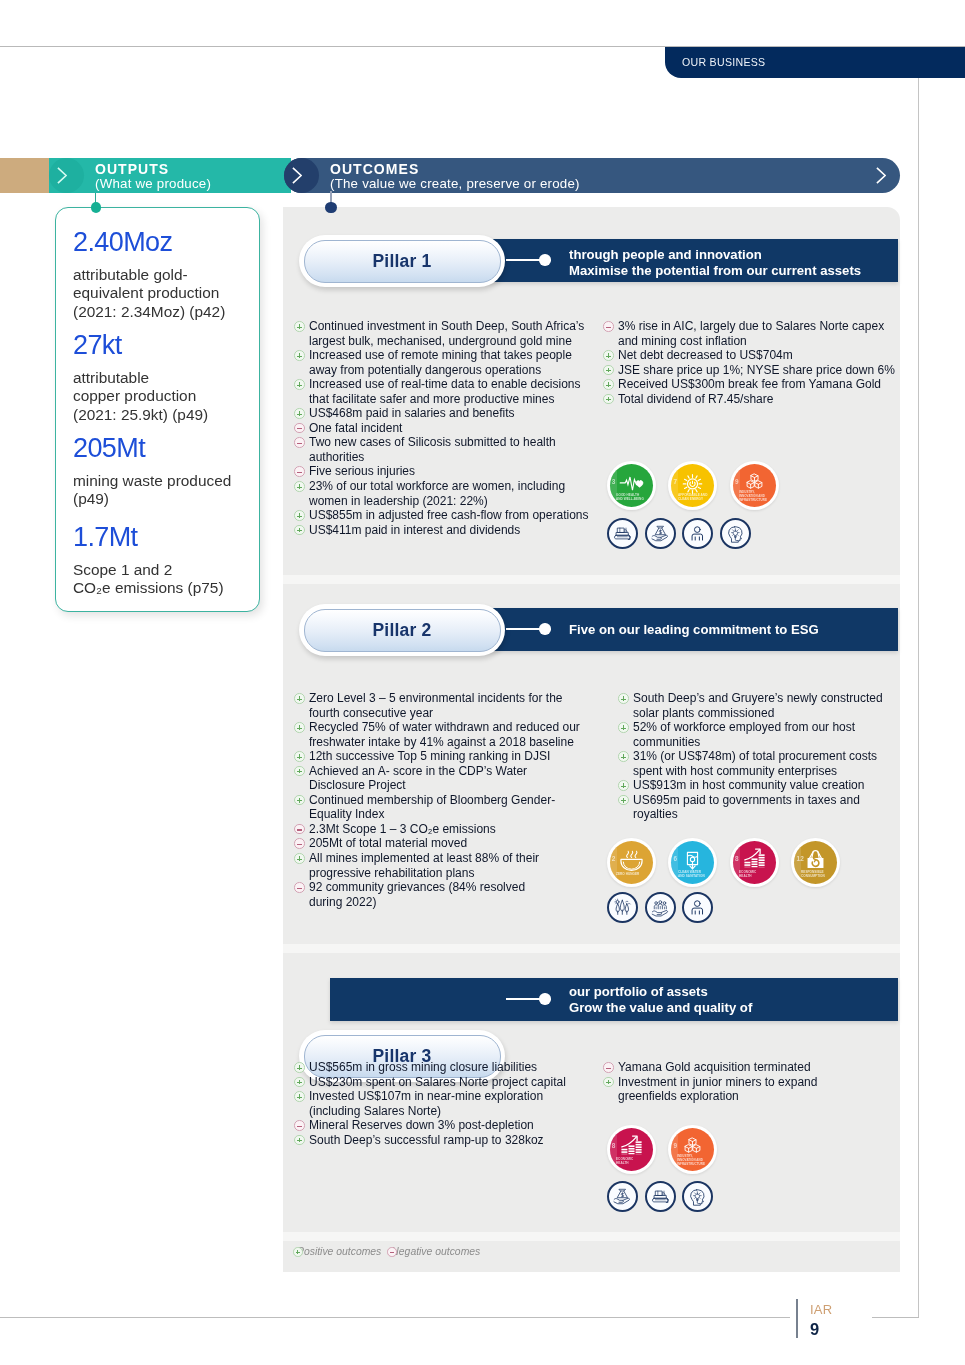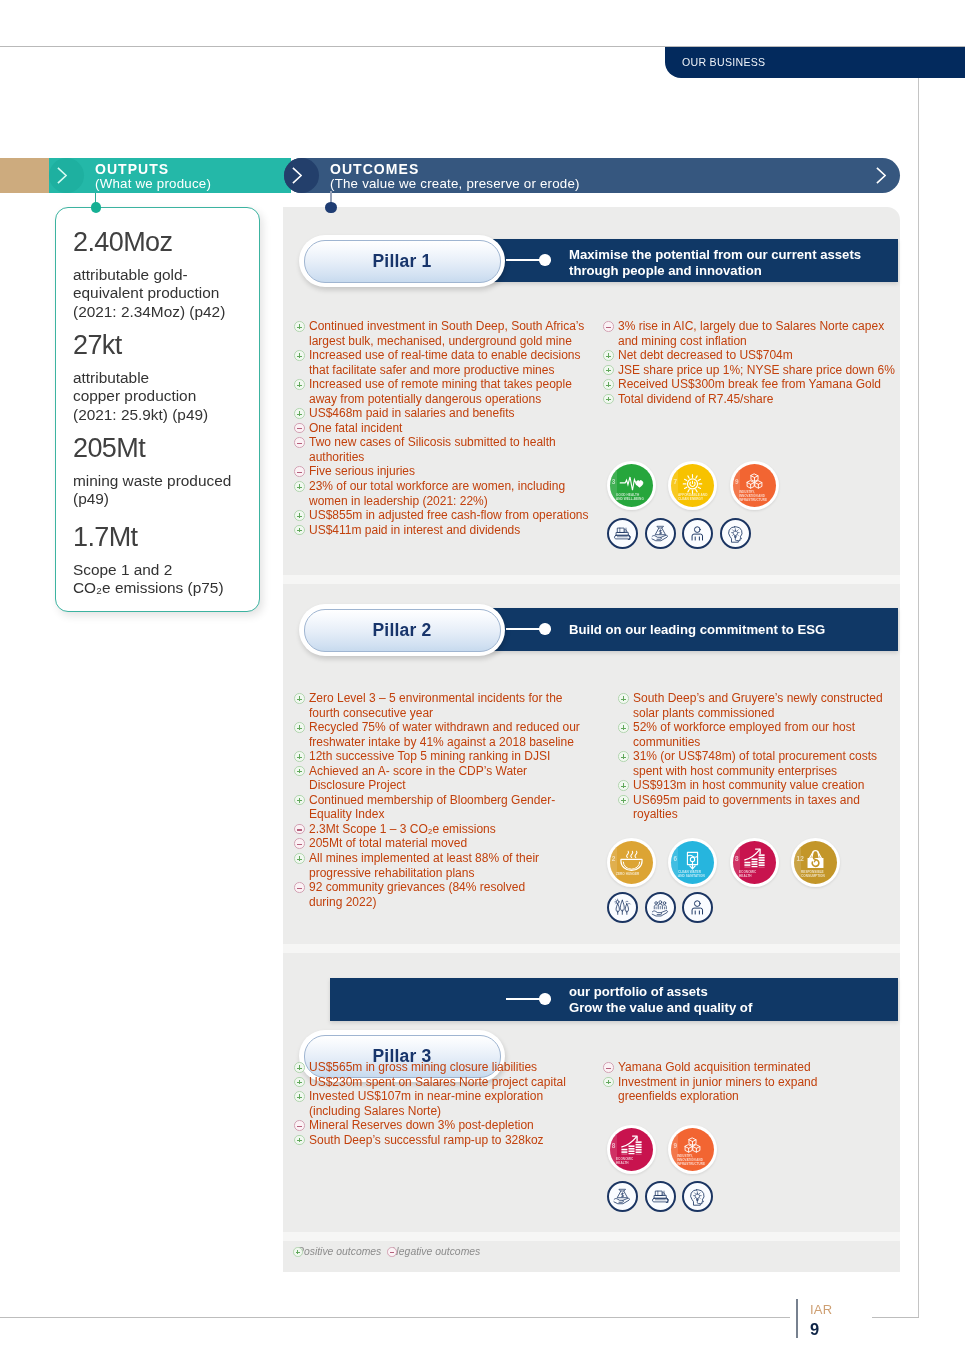--- a/index.html
+++ b/index.html
@@ -28,21 +28,21 @@
 
   .conn-teal{position:absolute;left:95px;top:193px;width:1.4px;height:14px;background:#2aa893;}
   .dot-teal{position:absolute;left:90.5px;top:202px;width:10.5px;height:10.5px;border-radius:50%;background:#16b094;}
   .conn-navy{position:absolute;left:330.3px;top:191px;width:1.4px;height:12px;background:#97a2b8;}
   .dot-navy{position:absolute;left:325px;top:201.5px;width:11.8px;height:11.8px;border-radius:50%;background:#1f3d73;}
 
   .out-card{position:absolute;left:55px;top:206.5px;width:204.5px;height:405.5px;
     background:#fff;border:1.5px solid #3cb3a0;border-radius:13px;box-sizing:border-box;
     box-shadow:3px 4px 8px rgba(0,0,0,0.11);}
   .out-item{position:absolute;left:17px;width:190px;}
-  .out-fig{color:#404040;font-size:27px;letter-spacing:-0.6px;line-height:29px;white-space:nowrap;}
+  .out-fig{color:#1d4ed8;font-size:27px;letter-spacing:-0.6px;line-height:29px;white-space:nowrap;}
   .out-desc{color:#333333;font-size:15.4px;line-height:18.9px;margin-top:9px;}
   .out-desc>div{white-space:nowrap;}
 
   .panel{position:absolute;left:283px;top:207px;width:617px;height:1065px;background:#ececeb;
     border-top-right-radius:13px;}
 
   .pillar-bar{position:absolute;left:330px;height:43px;background:#103866;
     box-shadow:0 2px 4px rgba(0,0,0,0.13);}
   .pill{position:absolute;left:299px;width:206px;height:52px;border-radius:26px;
     background:#fff;box-shadow:1px 3px 5px rgba(0,0,0,0.16);box-sizing:border-box;}
@@ -50,21 +50,21 @@
     background:linear-gradient(to bottom,#ffffff 0%,#f6f9fd 20%,#e6eef8 52%,#d2e1f2 85%,#c7daee 100%);
     border:1px solid #9fb5d1;box-sizing:border-box;}
   .pill-label{position:absolute;left:0;right:0;top:10.5px;text-align:center;
     color:#18356b;font-weight:bold;font-size:17.5px;letter-spacing:.2px;}
   .pil-line{position:absolute;height:1.5px;background:#ffffff;}
   .pil-dot{position:absolute;width:11.5px;height:11.5px;border-radius:50%;background:#ffffff;}
   .pil-stmt{position:absolute;color:#fff;font-weight:bold;font-size:13.15px;line-height:16.6px;white-space:nowrap;}
 
   .bl{position:absolute;}
   .bl .row{position:relative;padding-left:15px;}
-  .bl .txt{font-size:12px;line-height:14.55px;color:#c2410c;}
+  .bl .txt{font-size:12px;line-height:14.55px;color:#0f172a;}
   .bl .txt>div{white-space:nowrap;}
   .ic{position:absolute;left:0;top:2px;width:10.5px;height:10.5px;border-radius:50%;box-sizing:border-box;display:inline-block;}
   .ic.plus{border:1px solid #b3d6b0;color:#62a85c;background:#f1f8f0;}
   .ic.minus{border:1px solid #d3a3b4;color:#b5617c;background:#fbf2f5;}
   .ic i{position:absolute;background:currentColor;display:block;}
   .ic .h{left:2px;top:4.55px;width:4.5px;height:1.1px;}
   .ic .v{left:3.7px;top:2.2px;width:1.1px;height:4.5px;}
 
   .sdg{position:absolute;width:49px;height:49px;border-radius:50%;background:#fff;
        box-shadow:0 1px 2.5px rgba(0,0,0,0.10);}
@@ -154,22 +154,22 @@
         </div>
       </div>
       <div class="conn-teal"></div>
       <div class="dot-teal"></div>
       <div class="conn-navy"></div>
       <div class="dot-navy"></div>
       <div class="pillar-bar" style="top:239px;width:568px"></div>
       <div class="pil-line" style="left:506px;top:259px;width:36px"></div>
       <div class="pil-dot" style="left:539px;top:254px"></div>
       <div class="pil-stmt" style="left:569px;top:246.5px;width:330px">
+        <div>through people and innovation</div>
         <div>Maximise the potential from our current assets</div>
-        <div>through people and innovation</div>
       </div>
       <div class="pill" style="top:235px">
         <div class="pill-inner">
           <div class="pill-label">Pillar 1</div>
         </div>
       </div>
       <div class="bl" style="left:294px;top:319px;width:300px">
         <div class="row">
           <span class="ic plus">
             <i class="h"></i>
@@ -179,32 +179,32 @@
             <div>Continued investment in South Deep, South Africa’s</div>
             <div>largest bulk, mechanised, underground gold mine</div>
           </div>
         </div>
         <div class="row">
           <span class="ic plus">
             <i class="h"></i>
             <i class="v"></i>
           </span>
           <div class="txt">
+            <div>Increased use of remote mining that takes people</div>
+            <div>away from potentially dangerous operations</div>
+          </div>
+        </div>
+        <div class="row">
+          <span class="ic plus">
+            <i class="h"></i>
+            <i class="v"></i>
+          </span>
+          <div class="txt">
             <div>Increased use of real-time data to enable decisions</div>
             <div>that facilitate safer and more productive mines</div>
-          </div>
-        </div>
-        <div class="row">
-          <span class="ic plus">
-            <i class="h"></i>
-            <i class="v"></i>
-          </span>
-          <div class="txt">
-            <div>Increased use of remote mining that takes people</div>
-            <div>away from potentially dangerous operations</div>
           </div>
         </div>
         <div class="row">
           <span class="ic plus">
             <i class="h"></i>
             <i class="v"></i>
           </span>
           <div class="txt">
             <div>US$468m paid in salaries and benefits</div>
           </div>
@@ -408,21 +408,21 @@
           <path fill="none" stroke="#1b3562" stroke-width="1.35" stroke-linecap="round" stroke-linejoin="round" d="M19 9.5 h2.5 a9.5 9.5 0 0 1 6.6 16.3 l1.9 3.1 h-2.4 v3.1 h-2.7 v2.5 h-11.1 v-5.7 l-2.5 -3.8 a9.5 9.5 0 0 1 7.7 -15.5 z"></path>
           <path fill="none" stroke="#1b3562" stroke-width="1.2" stroke-linecap="round" stroke-linejoin="round" d="M20.1 16 a3.5 3.5 0 0 1 2.2 6.2 c-0.5 0.5 -0.7 1 -0.7 1.6 h-3 c0 -0.6 -0.2 -1.1 -0.7 -1.6 a3.5 3.5 0 0 1 2.2 -6.2 z"></path>
           <path fill="none" stroke="#1b3562" stroke-width="1.2" stroke-linecap="round" stroke-linejoin="round" d="M18.6 25.2 h3 M19.2 26.8 h1.8 M20.1 26.8 v3.6 c0 0.9 0.6 1.4 1.5 1.4 h2.2"></path>
           <path fill="none" stroke="#1b3562" stroke-width="1.0" stroke-linecap="round" stroke-linejoin="round" d="M20.1 12.6 v1.7 M15.6 14.4 l1.2 1.2 M24.6 14.4 l-1.2 1.2 M13.9 18.9 h1.7 M24.6 18.9 h1.7 M15.6 23.4 l1.2 -1.2 M24.6 23.4 l-1.2 -1.2"></path>
         </svg>
       </div>
       <div class="pillar-bar" style="top:608px;width:568px"></div>
       <div class="pil-line" style="left:506px;top:628px;width:36px"></div>
       <div class="pil-dot" style="left:539px;top:623px"></div>
       <div class="pil-stmt" style="left:569px;top:621.5px;width:330px">
-        <div>Build on our leading commitment to ESG</div>
+        <div>Five on our leading commitment to ESG</div>
       </div>
       <div class="pill" style="top:604px">
         <div class="pill-inner">
           <div class="pill-label">Pillar 2</div>
         </div>
       </div>
       <div class="bl" style="left:294px;top:691px;width:300px">
         <div class="row">
           <span class="ic plus">
             <i class="h"></i>

